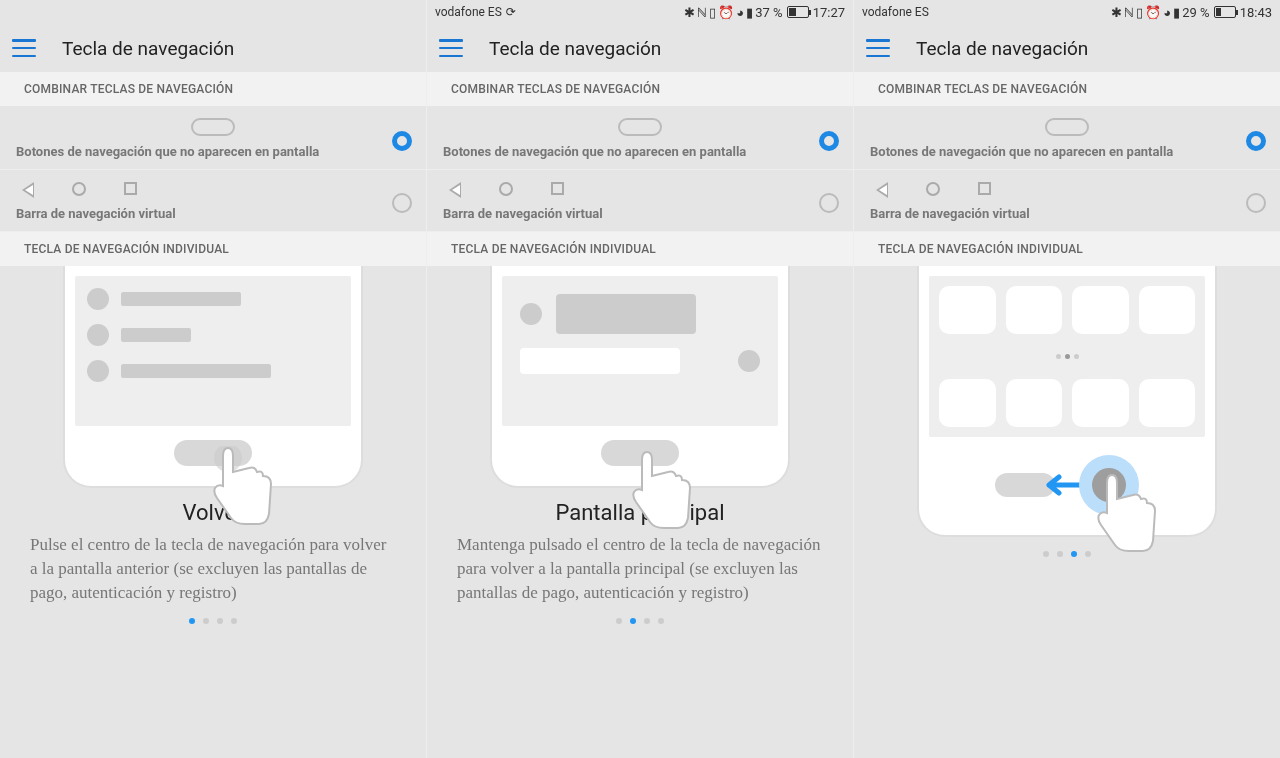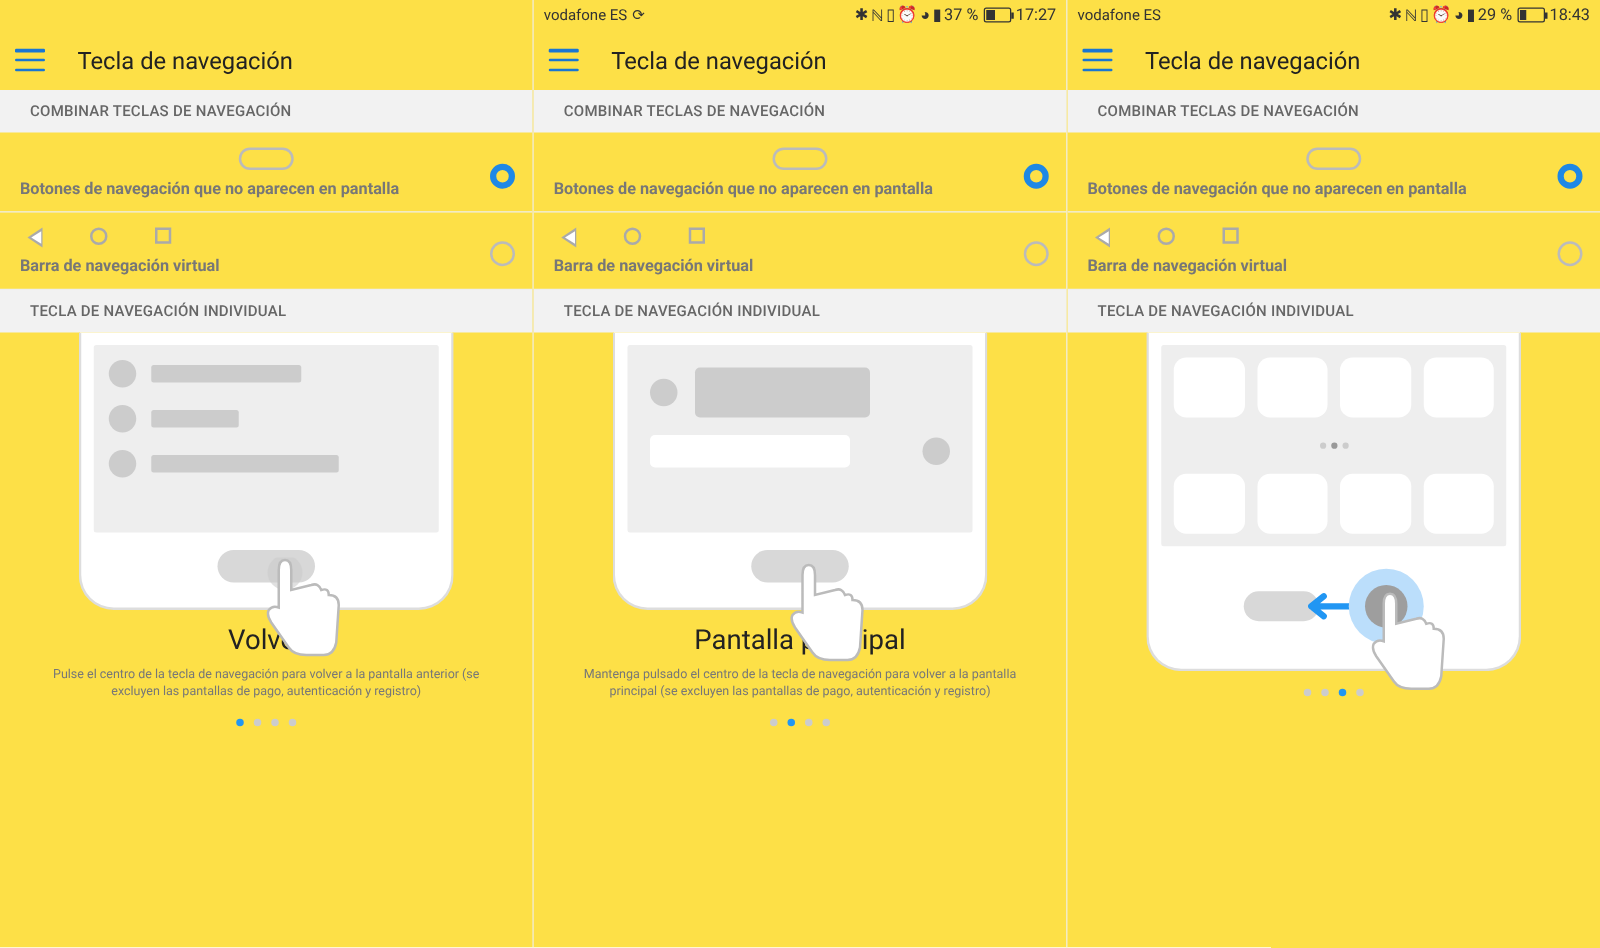--- a/index.html
+++ b/index.html
@@ -1,18 +1,18 @@
 <!DOCTYPE html>
 <html><head>
 <meta charset="utf-8">
 <style>
 * { box-sizing: border-box; margin: 0; padding: 0; }
 body { font-family: -apple-system, BlinkMacSystemFont, "Segoe UI", Roboto, sans-serif; background: #fff; color: #333; }
 .screens { display: flex; width: 1280px; height: 758px; }
-.screen { flex: 1; display: flex; flex-direction: column; border-right: 1px solid #eee; background: #fde047; overflow: hidden; }
+.screen { flex: 1; display: flex; flex-direction: column; border-right: 1px solid #eee; background: #e5e5e5; overflow: hidden; }
 .screen:last-child { border-right: none; }
 .statusbar { display: flex; justify-content: space-between; align-items: center; font-size: 12px; padding: 4px 8px; color: #333; height: 24px; }
 .sb-icons { display: flex; align-items: center; gap: 2px; font-size: 13px; }
 .sb-left { font-size: 12px; display: flex; align-items: center; gap: 4px; }
 .appbar { display: flex; align-items: center; height: 48px; padding: 0 12px; gap: 26px; }
 .hamburger { width: 24px; height: 18px; display: flex; flex-direction: column; justify-content: space-between; cursor: pointer; }
 .hamburger div { height: 2.5px; background: #1976d2; border-radius: 1px; }
 .apptitle { font-size: 19px; color: #222; font-weight: 400; }
 .section-header { background: #f2f2f2; padding: 10px 24px; font-size: 12px; color: #666; font-weight: 500; letter-spacing: 0.2px; }
 .option { padding: 12px 16px 10px; border-bottom: 1px solid #eee; display: flex; flex-direction: column; gap: 8px; position: relative; }
@@ -29,21 +29,21 @@
 .illust { flex: 1; display: flex; flex-direction: column; align-items: center; padding: 0 12px; }
 .phone { width: 300px; border: 2px solid #ddd; border-top: none; border-radius: 0 0 28px 28px; padding: 10px 10px 20px; margin-top: 0; background: #fff; position: relative; }
 .phone-inner { background: #eee; padding: 12px; min-height: 150px; border-radius: 2px; display: flex; flex-direction: column; gap: 14px; }
 .listrow { display: flex; align-items: center; gap: 12px; }
 .dot { width: 22px; height: 22px; background: #ccc; border-radius: 50%; }
 .bar { height: 14px; background: #ccc; border-radius: 2px; }
 .homebar { width: 78px; height: 26px; background: #d8d8d8; border-radius: 14px; margin: 14px auto 0; position: relative; }
 .finger { position: absolute; left: 50%; top: 6px; }
 .finger svg { width: 70px; height: 90px; }
 .card-title { font-size: 22px; color: #222; margin-top: 12px; text-align: center; }
-.card-desc { font-size: 10px; color: #777; text-align: center; padding: 8px 18px 0; line-height: 1.4; }
+.card-desc { font-size: 17px; color: #777; text-align: left; padding: 8px 18px 0; line-height: 1.4; font-family: Liberation Serif, serif; }
 .dots { display: flex; gap: 8px; justify-content: center; margin-top: 14px; }
 .d { width: 6px; height: 6px; border-radius: 50%; background: #ccc; }
 .d.active { background: #2196f3; }
 .app-grid { display: grid; grid-template-columns: repeat(4, 1fr); gap: 10px; }
 .app-tile { background: #fff; border-radius: 10px; height: 48px; }
 .swipe { display: flex; align-items: center; justify-content: center; margin-top: 18px; gap: 4px; position: relative; }
 .touch-circle { width: 60px; height: 60px; background: #bbdefb; border-radius: 50%; display: flex; align-items: center; justify-content: center; position: relative; }
 .touch-inner { width: 34px; height: 34px; background: #9e9e9e; border-radius: 50%; }
 .pill-home { width: 60px; height: 24px; background: #d8d8d8; border-radius: 14px; }
 .page-dots-small { display: flex; gap: 4px; justify-content: center; margin: 6px 0; }

